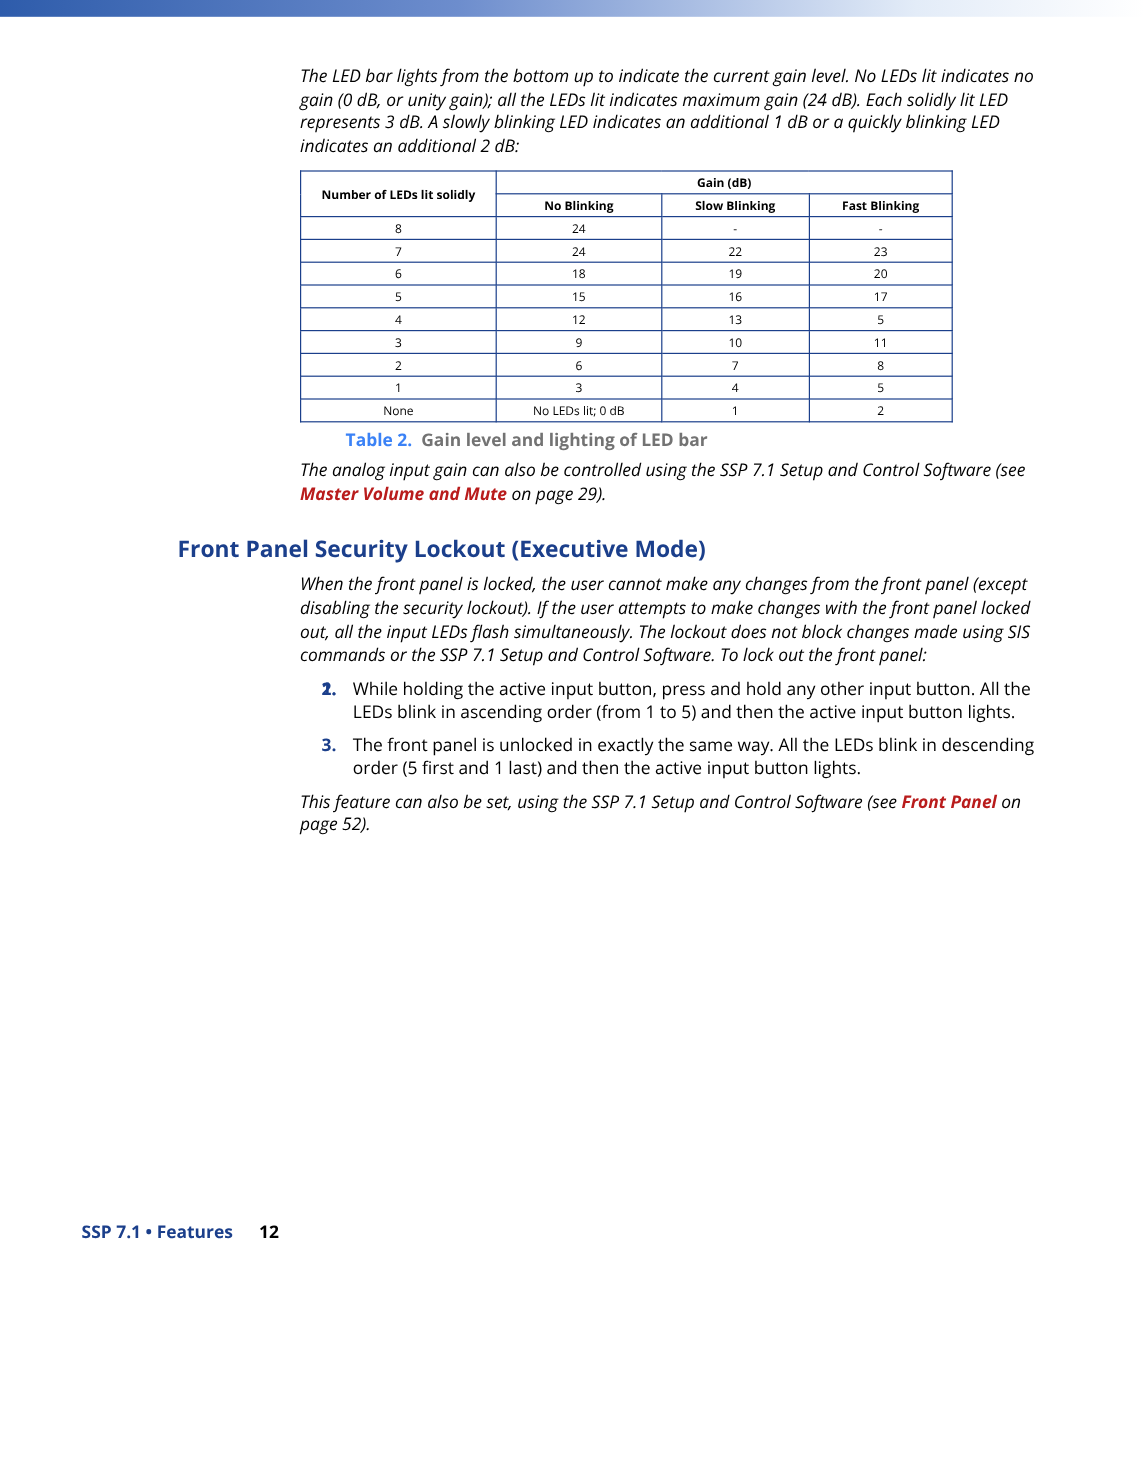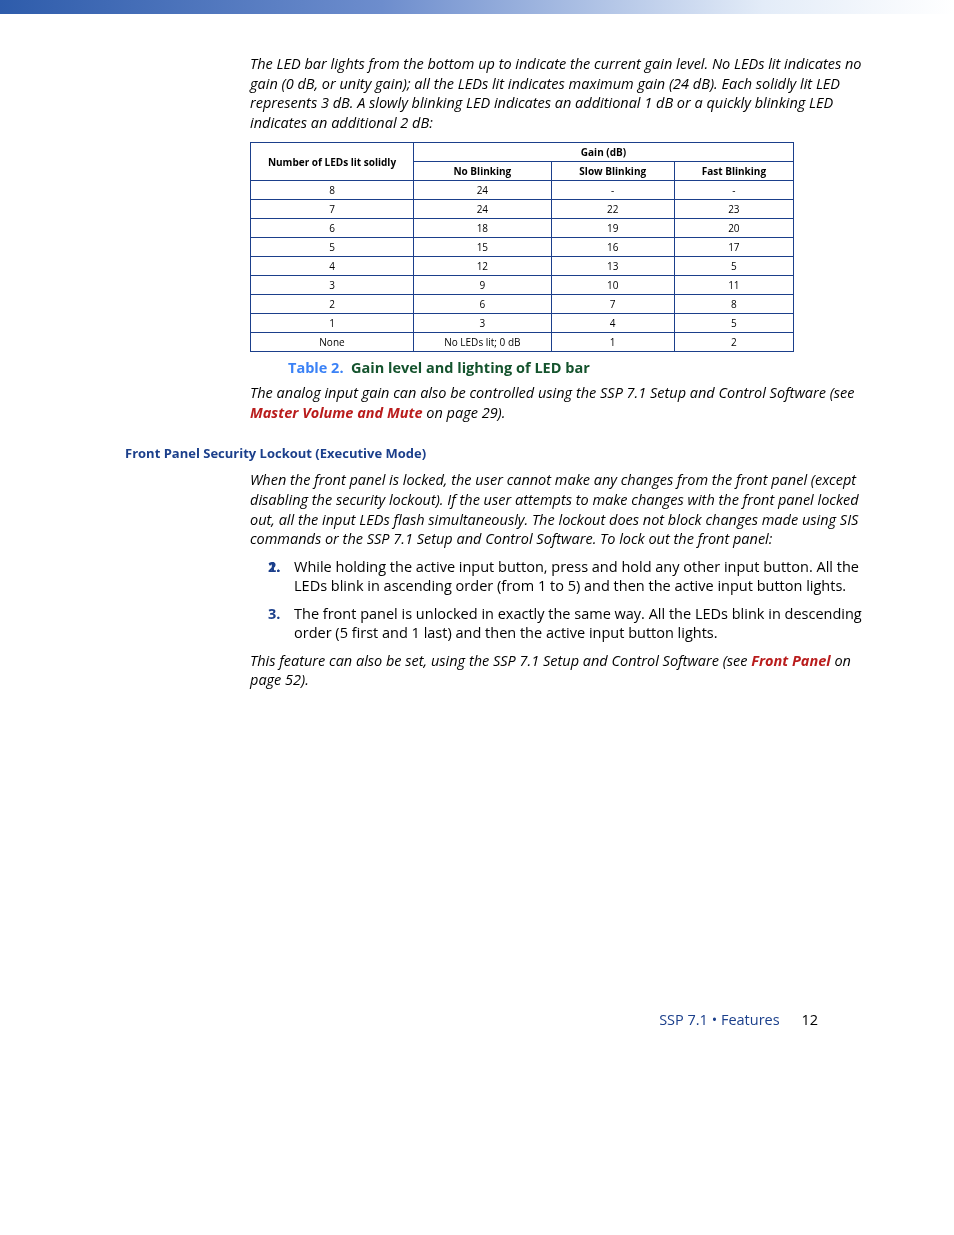--- a/index.html
+++ b/index.html
@@ -40,27 +40,27 @@
     text-align: center;
     font-weight: 400;
   }
   .gain-table th { font-weight: 700; }
   .caption {
     margin-left: 220px;
     margin-top: 6px;
     margin-bottom: 6px;
   }
   .caption .lbl { font-weight: 700; color: #3b82f6; }
-  .caption .txt { font-weight: 700; color: #14532d; }
+  .caption .txt { font-weight: 700; color: #737373; }
   .link { font-weight: 700; color: #b91c1c; }
   h2.section {
     color: #1b3f8b;
     font-weight: 700;
-    font-size: 13px;
-    margin: 22px 0 8px 57px;
+    font-size: 19px;
+    margin: 22px 0 8px 80px;
   }
   ol.steps {
     margin: 6px 0 6px 200px;
     padding: 0;
     list-style: none;
   }
   ol.steps li {
     margin-bottom: 8px;
     position: relative;
     padding-left: 26px;
@@ -69,23 +69,22 @@
   ol.steps li .marker {
     position: absolute;
     left: 0;
     top: 0;
     font-weight: 700;
     color: #1b3f8b;
   }
   .footer {
     position: relative;
     margin-top: 320px;
-    text-align: right;
     padding-right: 68px;
-    font-weight: 400;
+    font-weight: 700;
   }
   .footer .doc { color: #1b3f8b; }
   .footer .pg  { color: #000; margin-left: 18px; }
 </style>
 </head>
 <body>
 
 <div class="topbar"></div>
 
 <div class="content">

